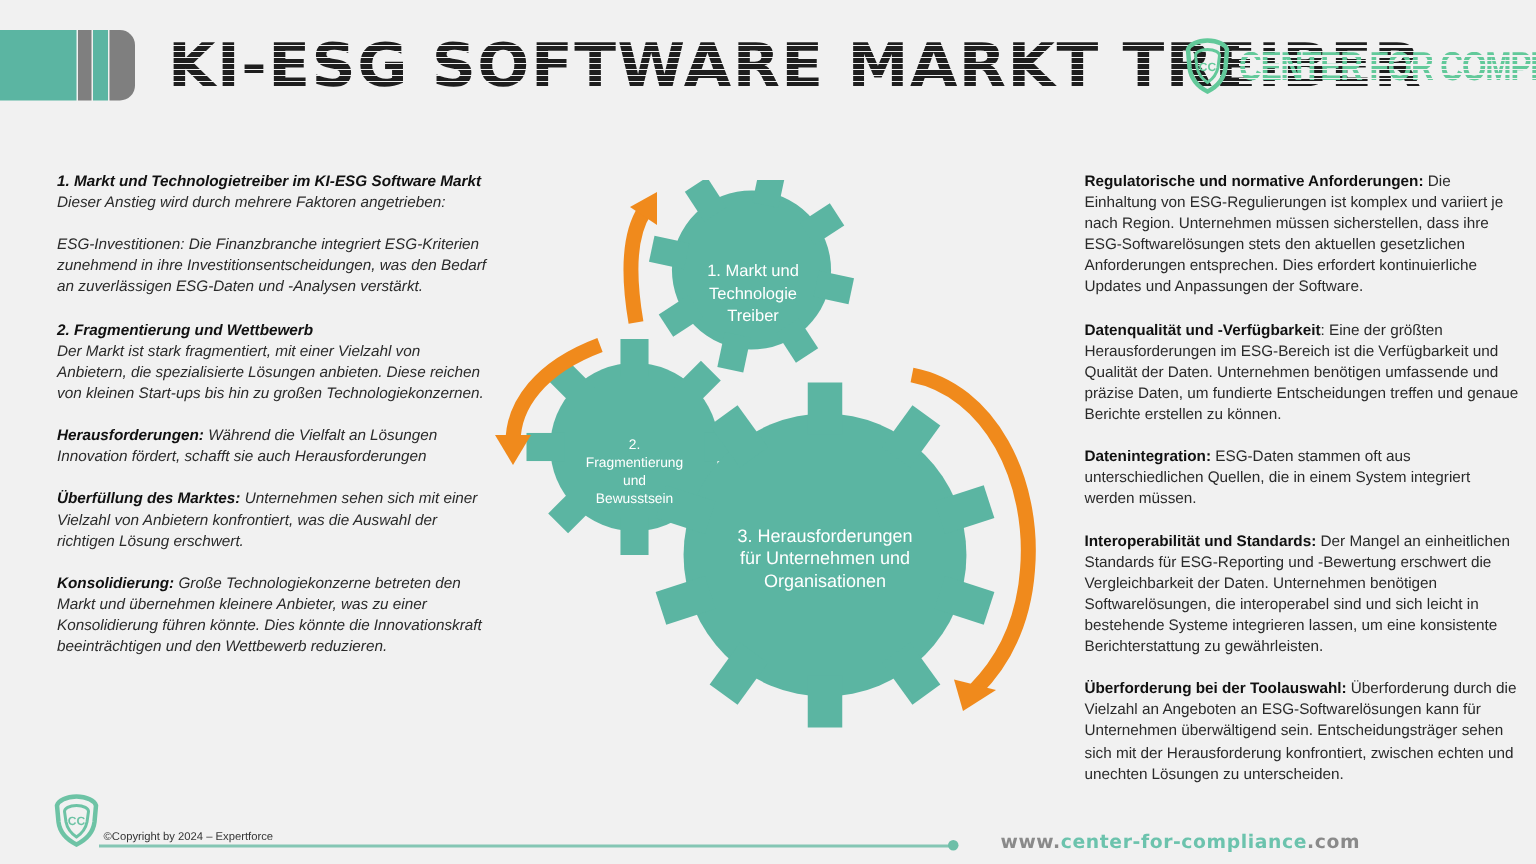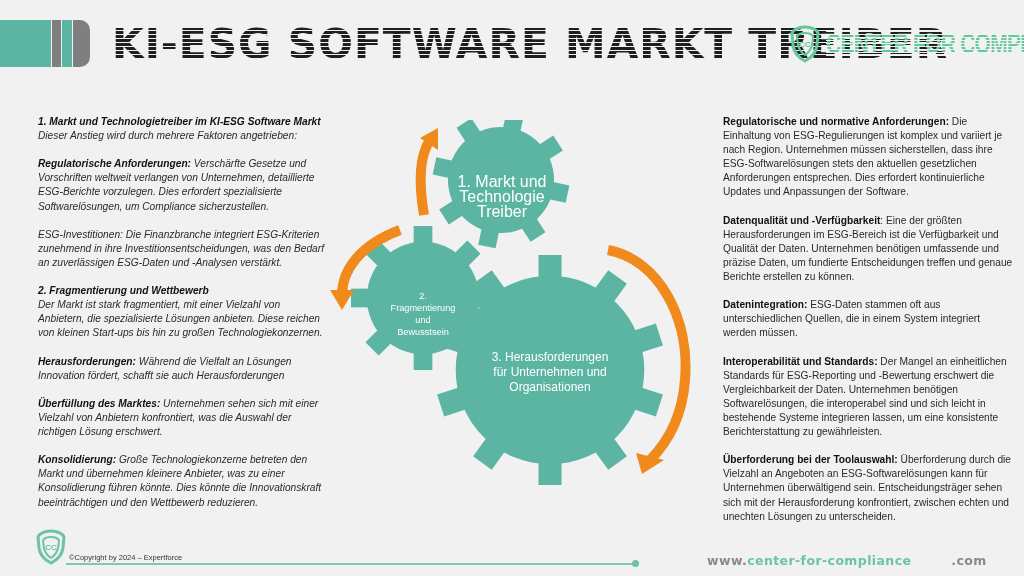--- a/index.html
+++ b/index.html
@@ -47,21 +47,21 @@
 
     
     .diagram { position: absolute; left: 320px; top: 120px; width: 390px; height: 380px; }
     .gear-label { position: absolute; color: #ffffff; text-align: center; font-family: "Liberation Sans", sans-serif; }
 
     
     .footer-line { position: absolute; left: 66px; top: 563px; width: 570px; height: 2px; background: #84c6b4; }
     .footer-dot { position: absolute; left: 632px; top: 560px; width: 7px; height: 7px; border-radius: 50%; background: #6dbfa8; }
     .copyright { position: absolute; left: 69px; top: 553px; font-size: 7.5px; color: #333; }
     .url { position: absolute; left: 667px; top: 553px; font-family: "DejaVu Sans", sans-serif; font-weight: bold; font-size: 12.5px; letter-spacing: 0.4px; }
-    .url .g { color: #8a8a8a; margin-left: 40px; }
+    .url .g { color: #8a8a8a; }
     .url .t { color: #6cc3ad; }
     .foot-logo { position: absolute; left: 36px; top: 529px; }
   </style>
 </head>
 <body>
 
 <div class="hdr-bar">
   <div class="teal1"></div>
     <div class="gray1"></div>
     <div class="teal2"></div>
@@ -74,21 +74,20 @@
     <path d="M15 2 C8 2 3 5 2 8 L3 20 C4 28 9 33 15 36 C21 33 26 28 27 20 L28 8 C27 5 22 2 15 2 Z" fill="none" stroke="#62c99a" stroke-width="3"></path>
     <path d="M15 8 C10 8 7 10 7 12 L8 20 C9 25 12 28 15 30 C18 28 21 25 22 20 L23 12 C23 10 20 8 15 8 Z" fill="none" stroke="#62c99a" stroke-width="2"></path>
     <text x="15" y="22" font-size="8" text-anchor="middle" fill="#62c99a" font-family="Liberation Sans, sans-serif" font-weight="bold">CC</text>
   </svg>
   <span class="brand-text">CENTER FOR COMPLIANCE</span>
 </div>
 
 <div class="col left-col">
   <p class="tight"><b>1. Markt und Technologietreiber im KI-ESG Software Markt</b></p>
   <p><span>Dieser Anstieg wird durch mehrere Faktoren angetrieben:</span></p>
-  <p><b>Regulatorische Anforderungen:</b><span> Verschärfte Gesetze und Vorschriften weltweit verlangen von Unternehmen, detaillierte ESG-Berichte vorzulegen. Dies erfordert spezialisierte Softwarelösungen, um Compliance sicherzustellen.</span></p>
   <p><span>ESG-Investitionen: Die Finanzbranche integriert ESG-Kriterien zunehmend in ihre Investitionsentscheidungen, was den Bedarf an zuverlässigen ESG-Daten und -Analysen verstärkt.</span></p>
   <p class="tight"><b>2. Fragmentierung und Wettbewerb</b></p>
   <p><span>Der Markt ist stark fragmentiert, mit einer Vielzahl von Anbietern, die spezialisierte Lösungen anbieten. Diese reichen von kleinen Start-ups bis hin zu großen Technologiekonzernen.</span></p>
   <p><b>Herausforderungen:</b><span> Während die Vielfalt an Lösungen Innovation fördert, schafft sie auch Herausforderungen</span></p>
   <p><b>Überfüllung des Marktes:</b><span> Unternehmen sehen sich mit einer Vielzahl von Anbietern konfrontiert, was die Auswahl der richtigen Lösung erschwert.</span></p>
   <p class="tight"><b>Konsolidierung:</b><span> Große Technologiekonzerne betreten den Markt und übernehmen kleinere Anbieter, was zu einer Konsolidierung führen könnte. Dies könnte die Innovationskraft beeinträchtigen und den Wettbewerb reduzieren.</span></p>
 </div>
 
 <div class="col right-col">
   <p><b>Regulatorische und normative Anforderungen:</b><span> Die Einhaltung von ESG-Regulierungen ist komplex und variiert je nach Region. Unternehmen müssen sicherstellen, dass ihre ESG-Softwarelösungen stets den aktuellen gesetzlichen Anforderungen entsprechen. Dies erfordert kontinuierliche Updates und Anpassungen der Software.</span></p>
@@ -151,21 +150,21 @@
 
       <path d="M 288 130 C 340 140 370 200 365 260 C 362 300 345 325 330 340"></path>
     </g>
     <g fill="#f08a1c">
       <polygon points="100,18 118,8 118,30"></polygon>
       <polygon points="10,170 34,170 22,190"></polygon>
       <polygon points="316,333 344,340 322,354"></polygon>
     </g>
   </svg>
 
-  <div class="gear-label" style="left:132px; top:54px; width:100px; font-size:16px; line-height:15px;">
+  <div class="gear-label" style="left:132px; top:54px; width:100px; font-size:11px; line-height:15px;">
     <div>1. Markt und</div>
     <div>Technologie</div>
     <div>Treiber</div>
   </div>
   <div class="gear-label" style="left:53px; top:170px; width:100px; font-size:9.2px; line-height:12px;">
     <div>2.</div>
     <div>Fragmentierung</div>
     <div>und</div>
     <div>Bewusstsein</div>
   </div>

